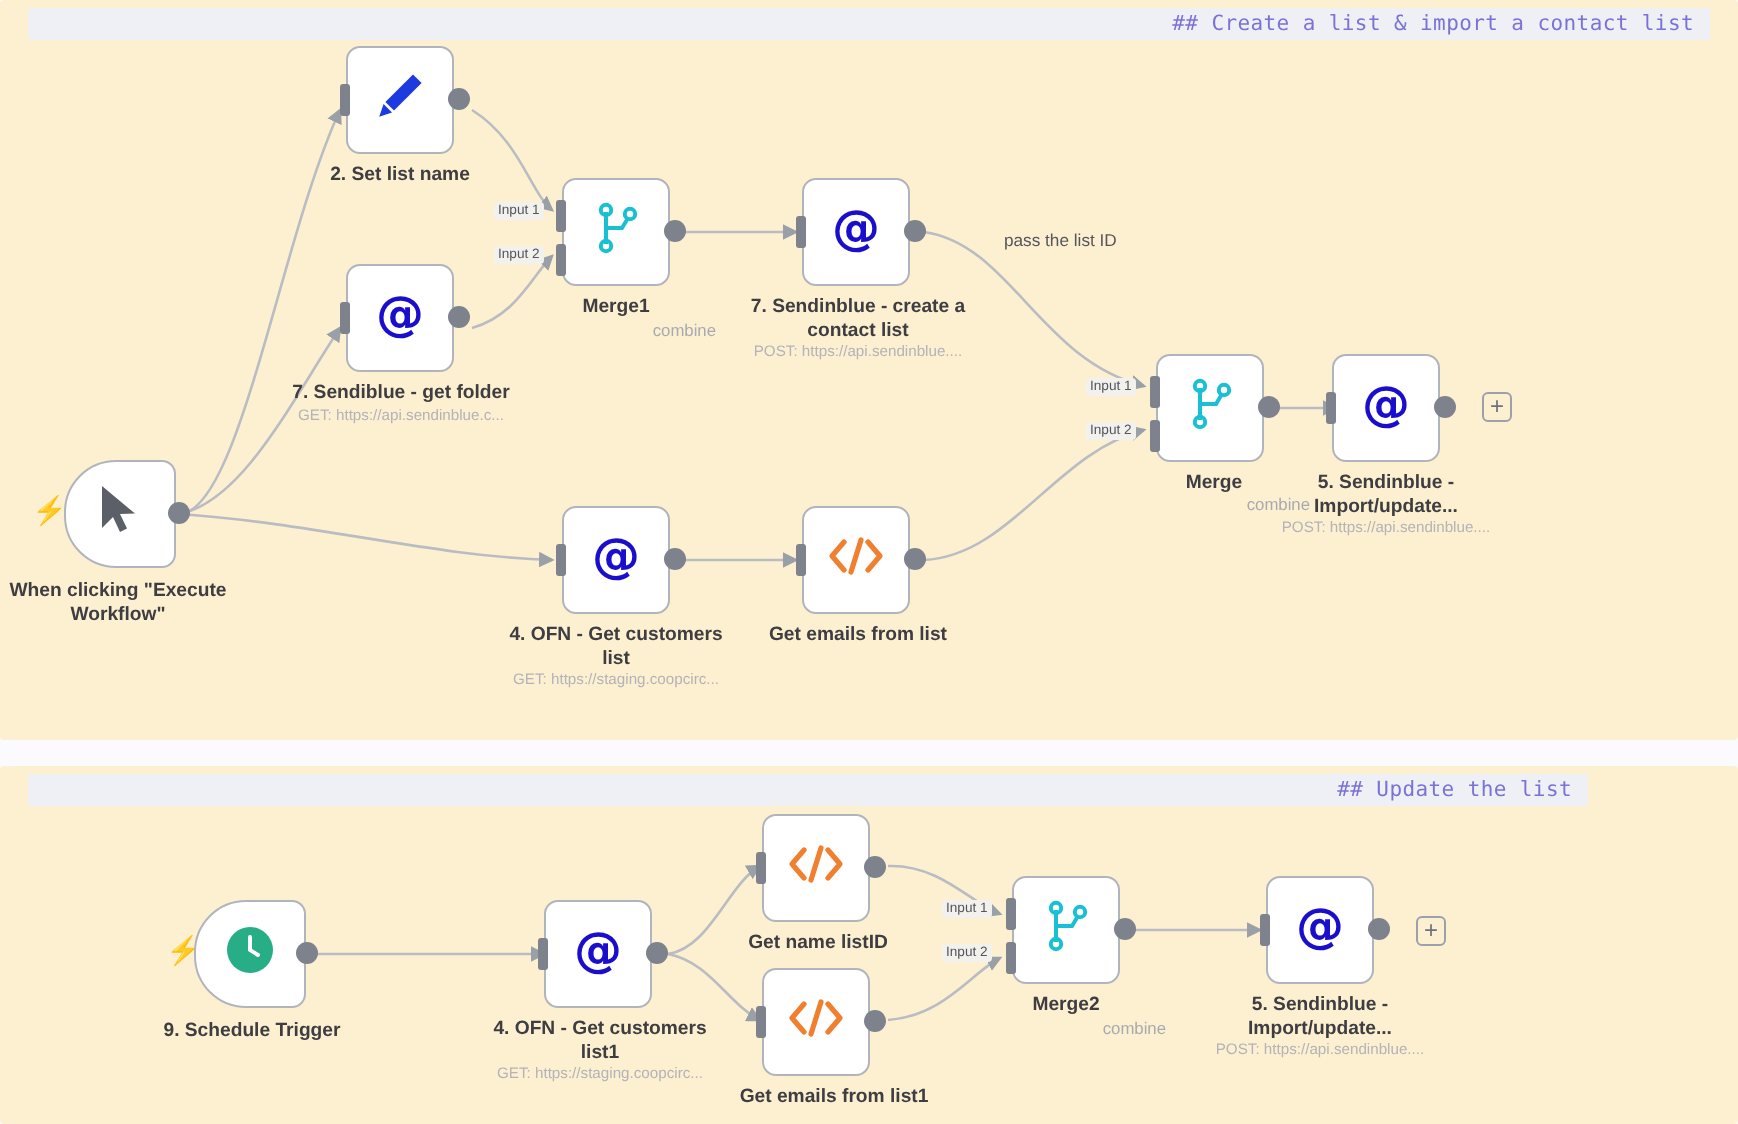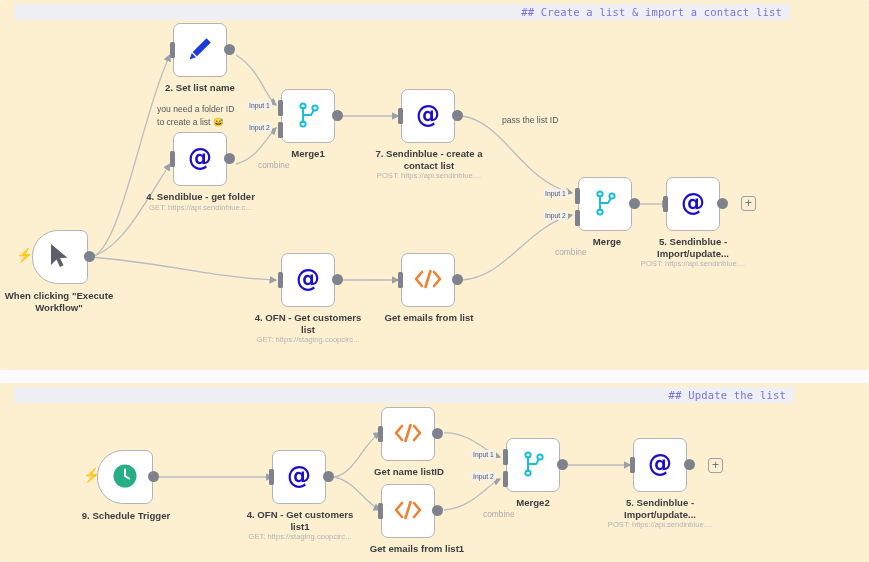--- a/index.html
+++ b/index.html
@@ -68,21 +68,21 @@
   .nsub{
     position:absolute;
     text-align:center;
     font-size:7.6px;
     color:#b3b3b8;
     line-height:10px;
     white-space:nowrap;
   }
   .nsubtype{
     position:absolute;
-    text-align:left;
+    text-align:right;
     font-size:8.4px;
     color:#a9a9b0;
     line-height:10px;
   }
 
   
   .inlabel{
     position:absolute;
     font-size:6.8px;
     color:#55555c;
@@ -122,21 +122,21 @@
     font-size:14px;
     line-height:14px;
   }
 </style>
 </head>
 <body>
 
 <div class="canvas">
 
   <div class="sticky" style="left:0px;top:0px;width:869px;height:370px;"></div>
-  <div class="sticky-head" style="left:14px;top:4px;width:776px;height:16px;">
+  <div class="sticky-head" style="left:14px;top:4px;width:841px;height:16px;">
     <span>## Create a list &amp; import a contact list</span>
   </div>
 
   <div class="sticky" style="left:0px;top:383px;width:869px;height:179px;"></div>
   <div class="sticky-head" style="left:14px;top:387px;width:780px;height:16px;">
     <span>## Update the list</span>
   </div>
 
   <svg class="wires" viewBox="0 0 869 562">
     <defs>
@@ -197,33 +197,31 @@
       <svg width="26" height="26" viewBox="0 0 26 26">
           <path d="M19.5 2.2 L23.8 6.5 L10 20.3 L5.7 16 Z" fill="#1c3ae0"></path>
           <path d="M4.8 17 L9 21.2 L2.6 23.4 Z" fill="#1c3ae0"></path>
         </svg>
     </span>
   </div>
   <div class="port-in" style="left:170px;top:42px;"></div>
   <div class="port-out" style="left:224px;top:44px;"></div>
   <div class="nlabel" style="left:140px;top:82px;width:120px;">2. Set list name</div>
 
-  <div class="anno" style="left:157px;top:103px;width:130px;">you need a folder ID
-to create a list 😅</div>
 
   <div class="node" style="left:173px;top:132px;">
     <span class="glyph">
       <svg width="30" height="30" viewBox="0 0 30 30">
           <text x="15" y="23" font-family="DejaVu Sans, sans-serif" font-size="24" font-weight="bold" fill="#1a0dcc" text-anchor="middle">@</text>
         </svg>
     </span>
   </div>
   <div class="port-in" style="left:170px;top:151px;"></div>
   <div class="port-out" style="left:224px;top:153px;"></div>
-  <div class="nlabel" style="left:138px;top:191px;width:125px;">4. Sendiblue - get folder</div>
+  <div class="nlabel" style="left:138px;top:191px;width:125px;">7. Sendiblue - get folder</div>
   <div class="nsub" style="left:138px;top:203px;width:125px;">GET: https://api.sendinblue.c...</div>
 
   <div class="node" style="left:281px;top:89px;">
     <span class="glyph">
       <svg width="26" height="28" viewBox="0 0 26 28">
         <g stroke="#19c0d4" stroke-width="2" fill="none">
           <path d="M8 6 L8 22"></path>
             <path d="M8 14 L16 14 L19 9"></path>
         </g>
         <circle cx="8" cy="5" r="2.6" fill="none" stroke="#19c0d4" stroke-width="2"></circle>

